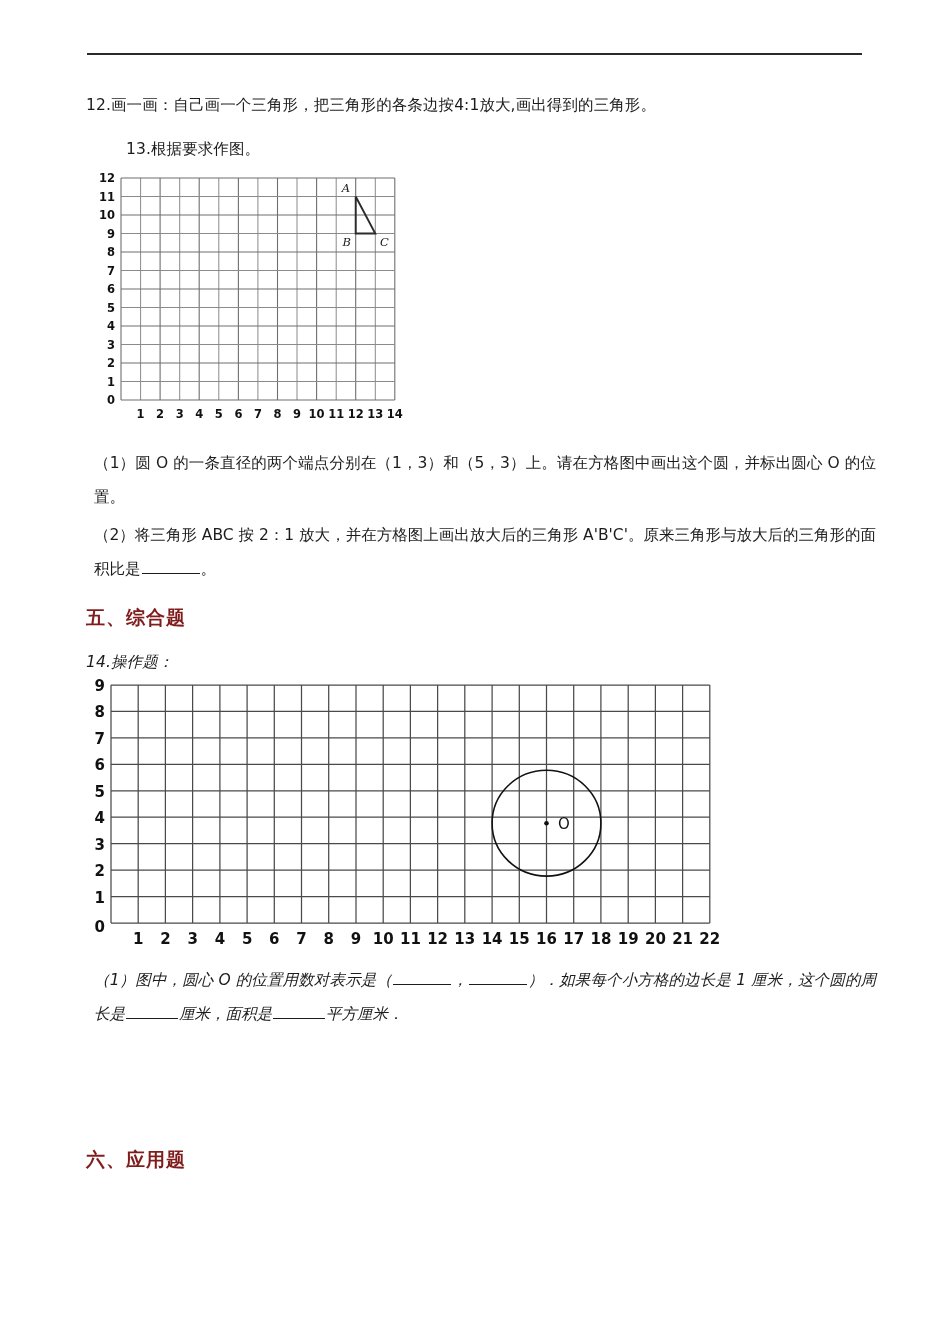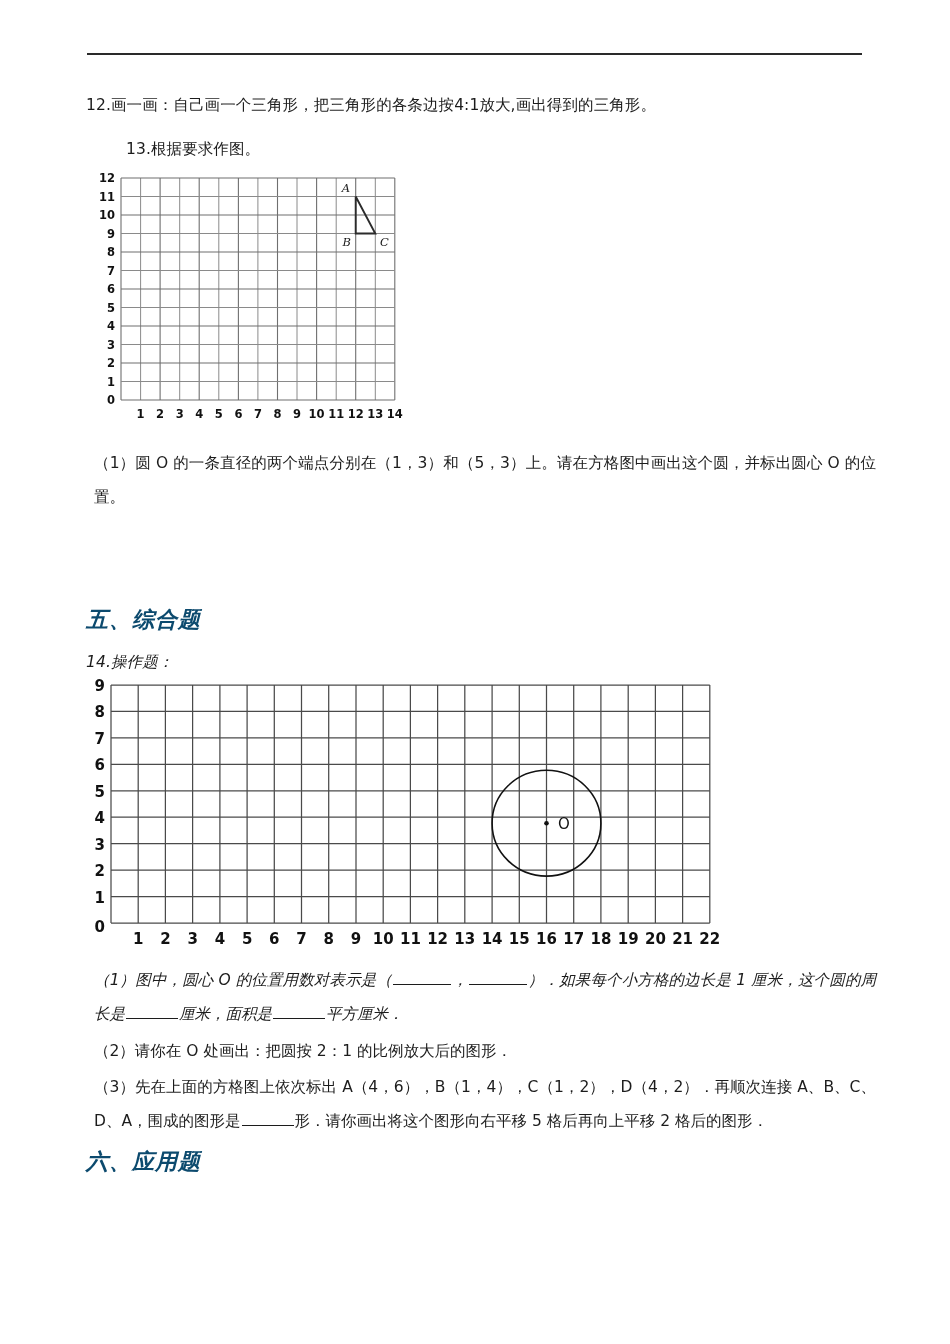--- a/index.html
+++ b/index.html
@@ -44,26 +44,25 @@
     line-height: 34px;
     color: #1c1c1c;
     width: 782px;
     left: 86px;
     text-align: justify;
     margin-left: 8px;
   }
   .sec-head {
     position: absolute;
     left: 86px;
-    font-size: 22px;
+    font-size: 19px;
     font-weight: bold;
-    color: #0c4a6e;
+    color: #7f1d1d;
     letter-spacing: 1px;
     white-space: nowrap;
-    font-style: italic;
   }
   .blank {
     display: inline-block;
     border-bottom: 1.4px solid #1c1c1c;
     width: 58px;
     height: 13px;
     vertical-align: baseline;
     margin: 0 1px;
   }
   .blank.sm { width: 52px; }
@@ -180,20 +179,23 @@
         <text class="vertex-label" x="265" y="76" text-anchor="end">B</text>
         <text class="vertex-label" x="294" y="76" text-anchor="start">C</text>
       </g>
     </svg>
   </div>
 
   <div class="para" style="top:438px;">
     <span>（1）圆 O 的一条直径的两个端点分别在（1，3）和（5，3）上。请在方格图中画出这个圆，并标出圆心 O 的位置。</span>
   </div>
 
+  <div class="para" style="top:510px;">
+    <span>（2）将三角形 ABC 按 2：1 放大，并在方格图上画出放大后的三角形 A'B'C'。原来三角形与放大后的三角形的面积比是</span><span class="blank"></span><span>。</span>
+  </div>
 
   <div class="sec-head" style="top:597px;">五、综合题</div>
 
   <div class="txt" style="left:86px; top:643px;font-style:italic;">
     <span>14.</span><span>操作题：</span>
   </div>
 
   <div class="figwrap" style="left:82px; top:668px;">
     <svg width="660" height="282" viewBox="0 0 660 282">
       <g>
@@ -275,23 +277,17 @@
         <circle class="center-dot" cx="464.5" cy="147.2" r="2.3"></circle>
         <text class="o-label" x="476" y="153" text-anchor="start">O</text>
       </g>
     </svg>
   </div>
 
   <div class="para" style="top:955px;font-style:italic;">
     <span>（1）图中，圆心 O 的位置用数对表示是（</span><span class="blank"></span><span>，</span><span class="blank"></span><span>）．如果每个小方格的边长是 1 厘米，这个圆的周长是</span><span class="blank sm"></span><span>厘米，面积是</span><span class="blank sm"></span><span>平方厘米．</span>
   </div>
 
-  <div class="para" style="top:1026px;">
-    <span>（2）请你在 O 处画出：把圆按 2：1 的比例放大后的图形．</span>
-  </div>
-
-  <div class="para" style="top:1062px;">
-    <span>（3）先在上面的方格图上依次标出 A（4，6），B（1，4），C（1，2），D（4，2）．再顺次连接 A、B、C、D、A，围成的图形是</span><span class="blank sm"></span><span>形．请你画出将这个图形向右平移 5 格后再向上平移 2 格后的图形．</span>
-  </div>
+
 
   <div class="sec-head" style="top:1139px;">六、应用题</div>
 
 </div>
 
 </body></html>

